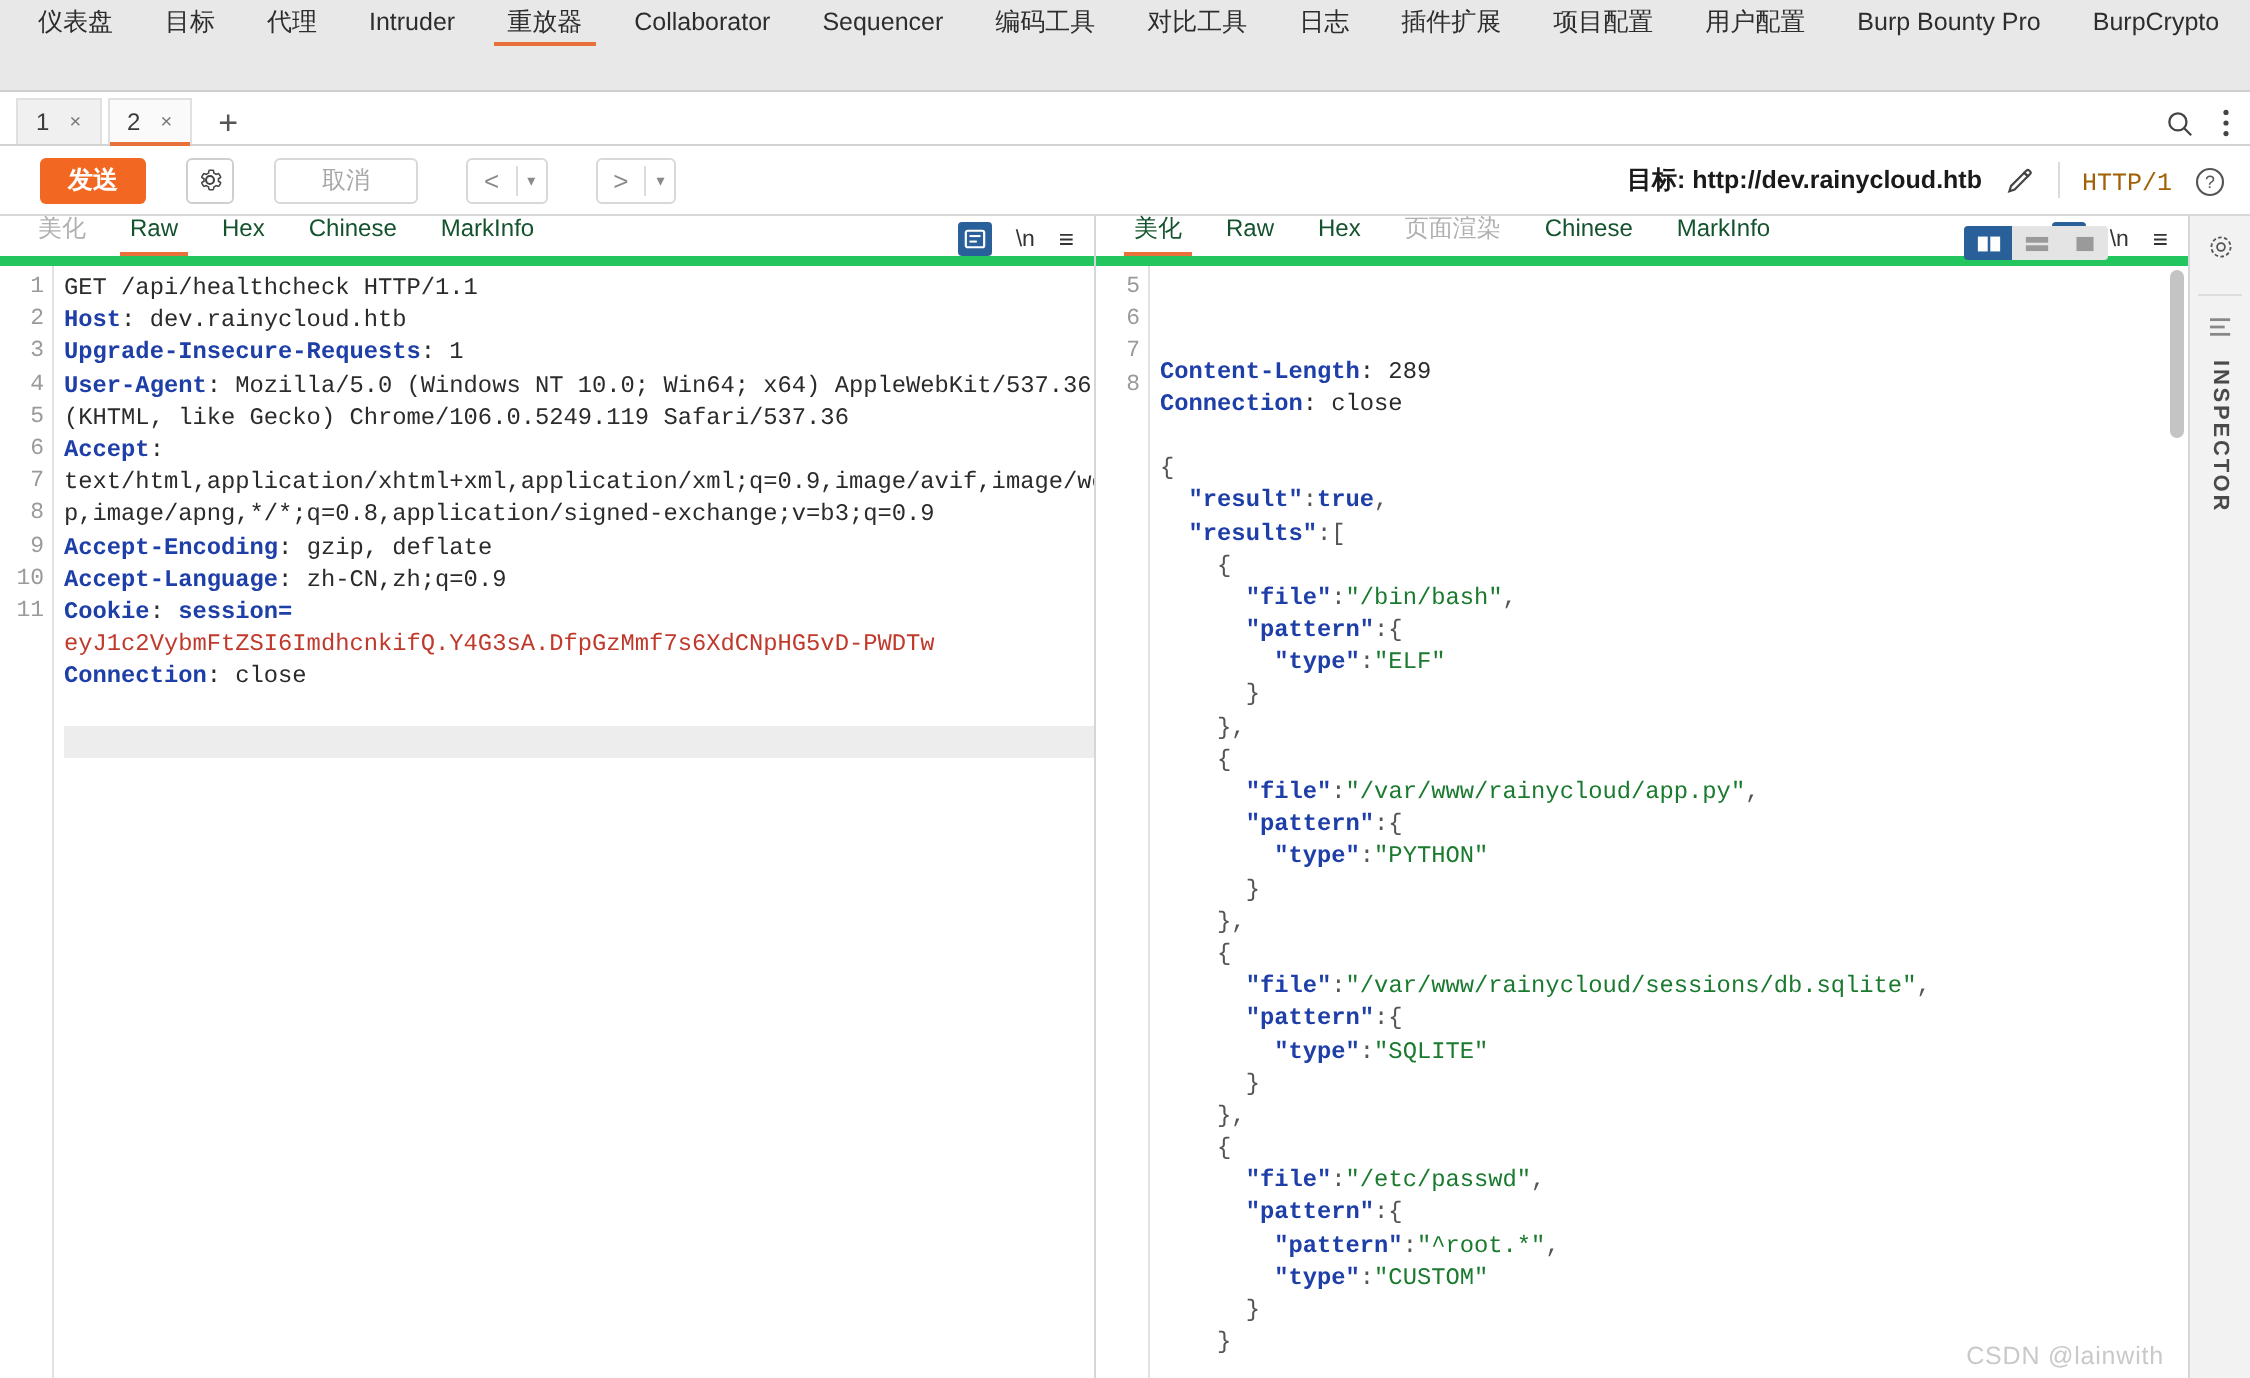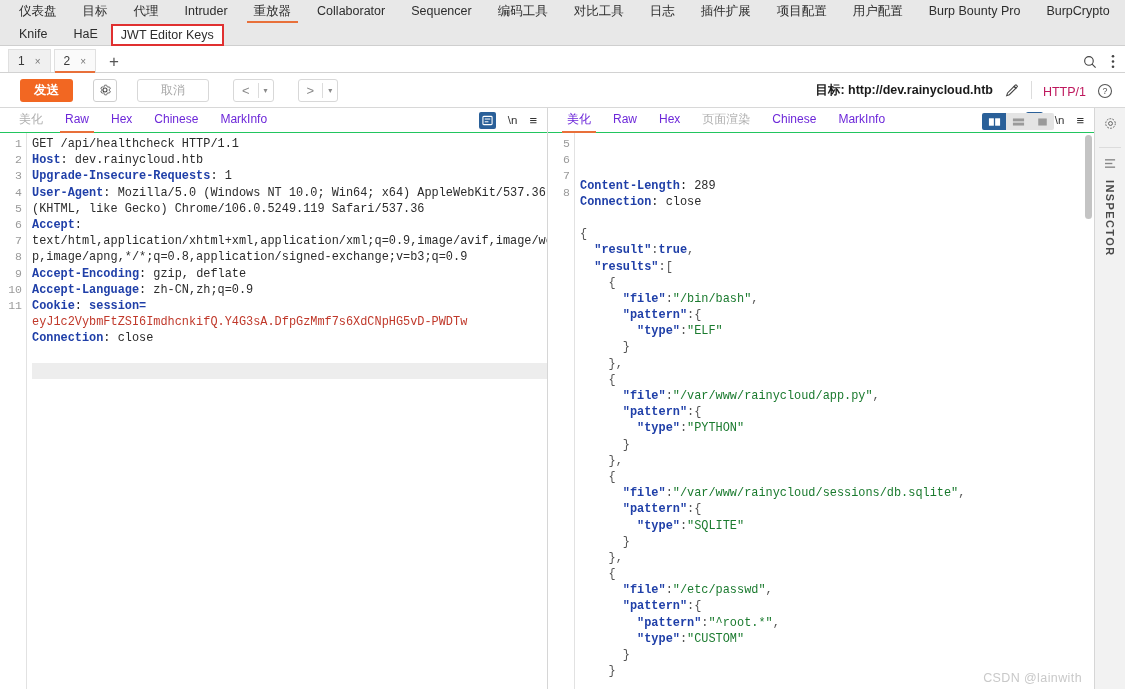--- a/index.html
+++ b/index.html
@@ -153,21 +153,21 @@
     margin-left: auto;
     display: flex; align-items: flex-end; gap: 11px;
     padding-right: 4px;
   }
   .target-label {
     font-size: 12.5px;
     font-weight: bold;
     color: #1a1a1a;
   }
   .vsep { width: 1px; height: 18px; background: #dcdcdc; }
-  .http-ver { font-size: 12.5px; color: #be185d; }
+  .http-ver { font-size: 12.5px; color: #a16207; font-family: Liberation Mono, monospace; }
 
   
   .main {
     flex: 1 1 auto;
     display: flex;
     min-height: 0;
     background: #fff;
   }
   .pane {
     display: flex; flex-direction: column;
@@ -179,29 +179,29 @@
 
   .pane-title {
     color: #e8703a;
     font-weight: bold;
     font-size: 12.5px;
     padding: 6px 0 3px 8px;
     height: 24px;
     flex: 0 0 24px;
   }
   .edtabs {
-    display: flex; align-items: center;
+    display: flex; align-items: flex-end;
     height: 25px; flex: 0 0 25px;
-    border-bottom: 1px solid #22c55e;
+    border-bottom: 5px solid #22c55e;
     padding-left: 8px;
     position: relative;
   }
   .edtab {
     font-size: 12px;
-    color: #6d28d9;
+    color: #14532d;
     padding: 0 11px;
     height: 25px;
     line-height: 23px;
     position: relative;
     cursor: default;
     white-space: nowrap;
   }
   .edtab.dim { color: #b0b0b0; }
   .edtab.active::after {
     content: "";
@@ -334,25 +334,20 @@
         <div class="menuitem">Collaborator</div>
         <div class="menuitem">Sequencer</div>
         <div class="menuitem">编码工具</div>
         <div class="menuitem">对比工具</div>
         <div class="menuitem">日志</div>
         <div class="menuitem">插件扩展</div>
         <div class="menuitem">项目配置</div>
         <div class="menuitem">用户配置</div>
         <div class="menuitem">Burp Bounty Pro</div>
         <div class="menuitem">BurpCrypto</div>
-      </div>
-    <div class="menurow" id="menu-row-2">
-        <div class="menuitem">Knife</div>
-        <div class="menuitem">HaE</div>
-        <div class="menuitem boxed">JWT Editor Keys</div>
       </div>
   </div>
 
   <div class="tabstrip">
     <div id="repeater-tabs" style="display:flex;align-items:flex-end;">
         <div class="rtab">
           <span>1</span>
           <span class="x">×</span>
         </div>
         <div class="rtab active">

